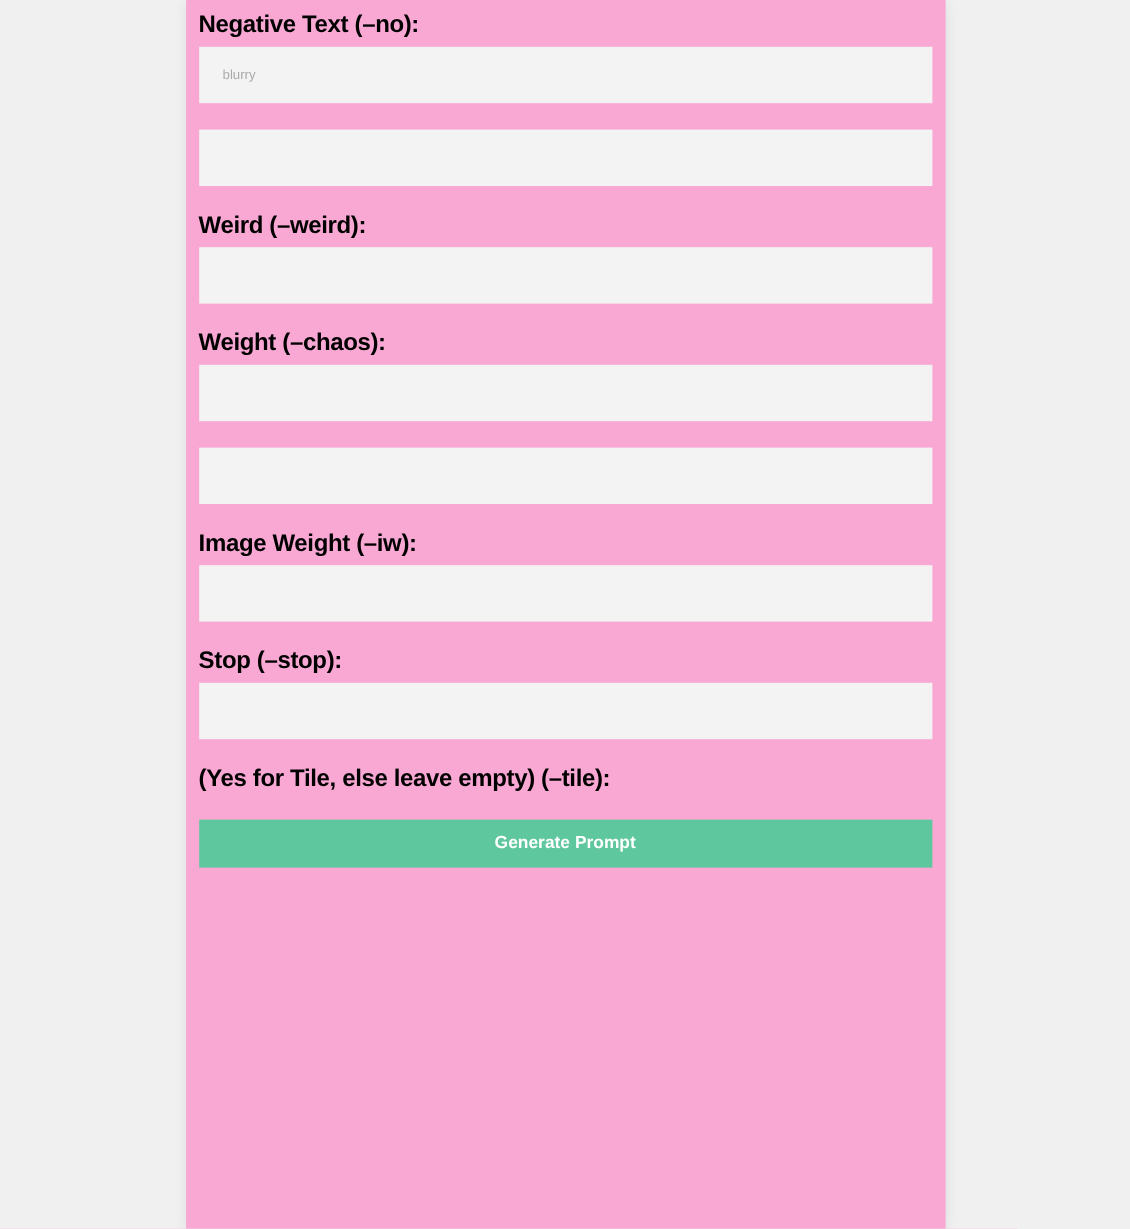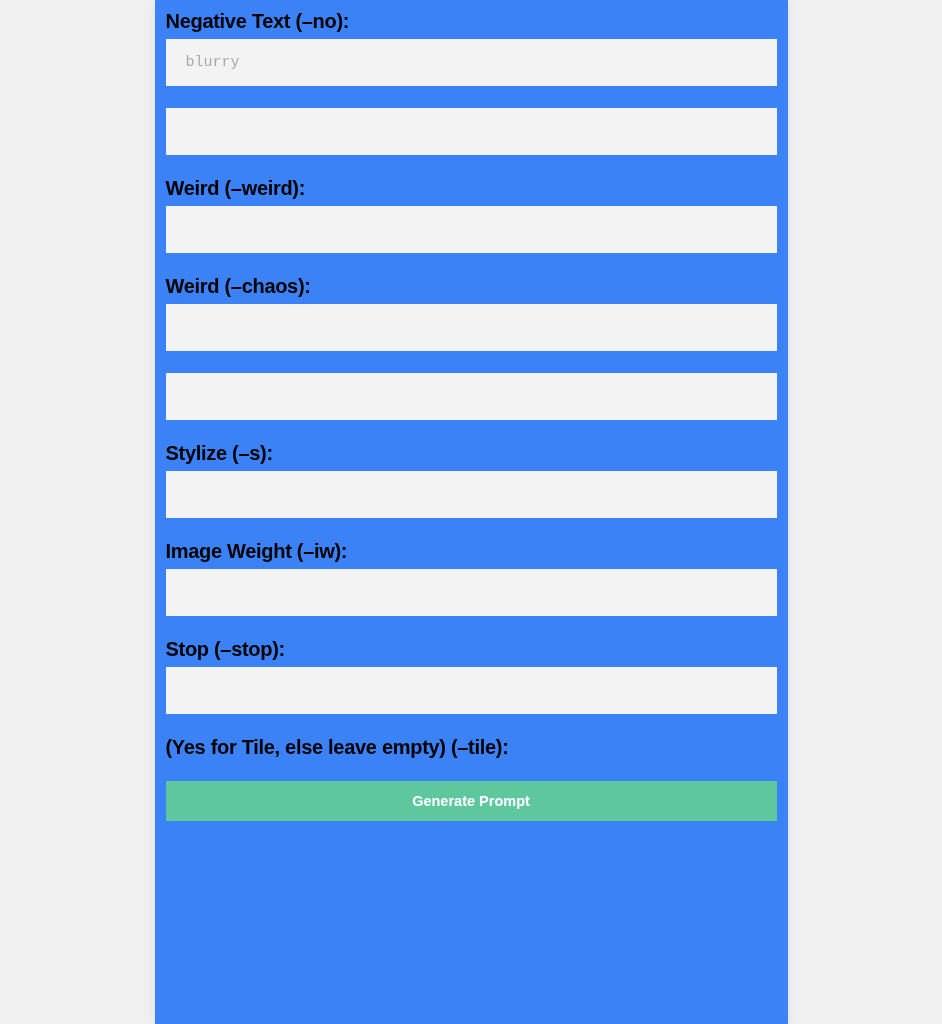--- a/index.html
+++ b/index.html
@@ -10,21 +10,21 @@
     body {
       font-family: -apple-system, BlinkMacSystemFont, "Segoe UI", Helvetica, Arial, sans-serif;
       background: #f0f0f0;
       width: 942px;
       height: 1024px;
       overflow: hidden;
       display: flex;
       justify-content: center;
     }
     .card {
-      background: #3b82f6;
+      background: #f9a8d4;
       width: 633px;
       box-shadow: 0 2px 10px rgba(0,0,0,0.08);
       padding: 10px 11px 20px 11px;
     }
     .field-group {
       margin-bottom: 22px;
     }
     .field-label {
       font-weight: 700;
       font-size: 20px;
@@ -32,23 +32,23 @@
       margin-bottom: 6px;
       letter-spacing: -0.3px;
     }
     .field-input {
       width: 100%;
       height: 47px;
       background: #f3f3f3;
       border: none;
       outline: none;
       padding: 0 20px;
-      font-size: 15px;
+      font-size: 11px;
       color: #333;
-      font-family: Liberation Mono, monospace;
+      font-family: Liberation Sans, sans-serif;
     }
     .field-input::placeholder {
       color: #a9a9a9;
     }
     .generate-button {
       width: 100%;
       height: 40px;
       background: #5fc79e;
       border: none;
       color: #ffffff;
@@ -72,32 +72,28 @@
   <div class="field-group">
     <input class="field-input" type="text" placeholder="" style="">
   </div>
 
   <div class="field-group">
     <div class="field-label">Weird (–weird):</div>
     <input class="field-input" type="text" placeholder="" style="">
   </div>
 
   <div class="field-group">
-    <div class="field-label">Weird (–chaos):</div>
+    <div class="field-label">Weight (–chaos):</div>
     <input class="field-input" type="text" placeholder="" style="">
   </div>
 
   <div class="field-group">
     <input class="field-input" type="text" placeholder="" style="">
   </div>
 
-  <div class="field-group">
-    <div class="field-label">Stylize (–s):</div>
-    <input class="field-input" type="text" placeholder="" style="">
-  </div>
 
 
   <div class="field-group">
     <div class="field-label">Image Weight (–iw):</div>
     <input class="field-input" type="text" placeholder="" style="">
   </div>
 
   <div class="field-group">
     <div class="field-label">Stop (–stop):</div>
     <input class="field-input" type="text" placeholder="" style="">

